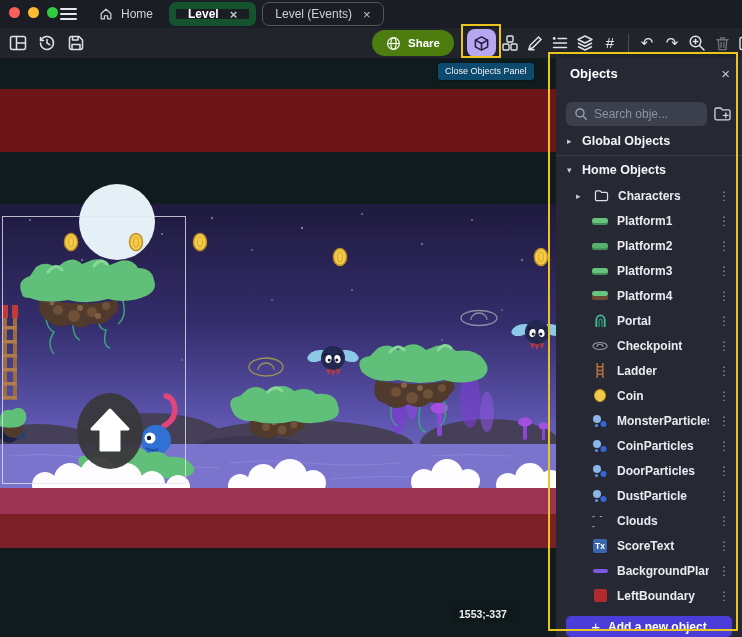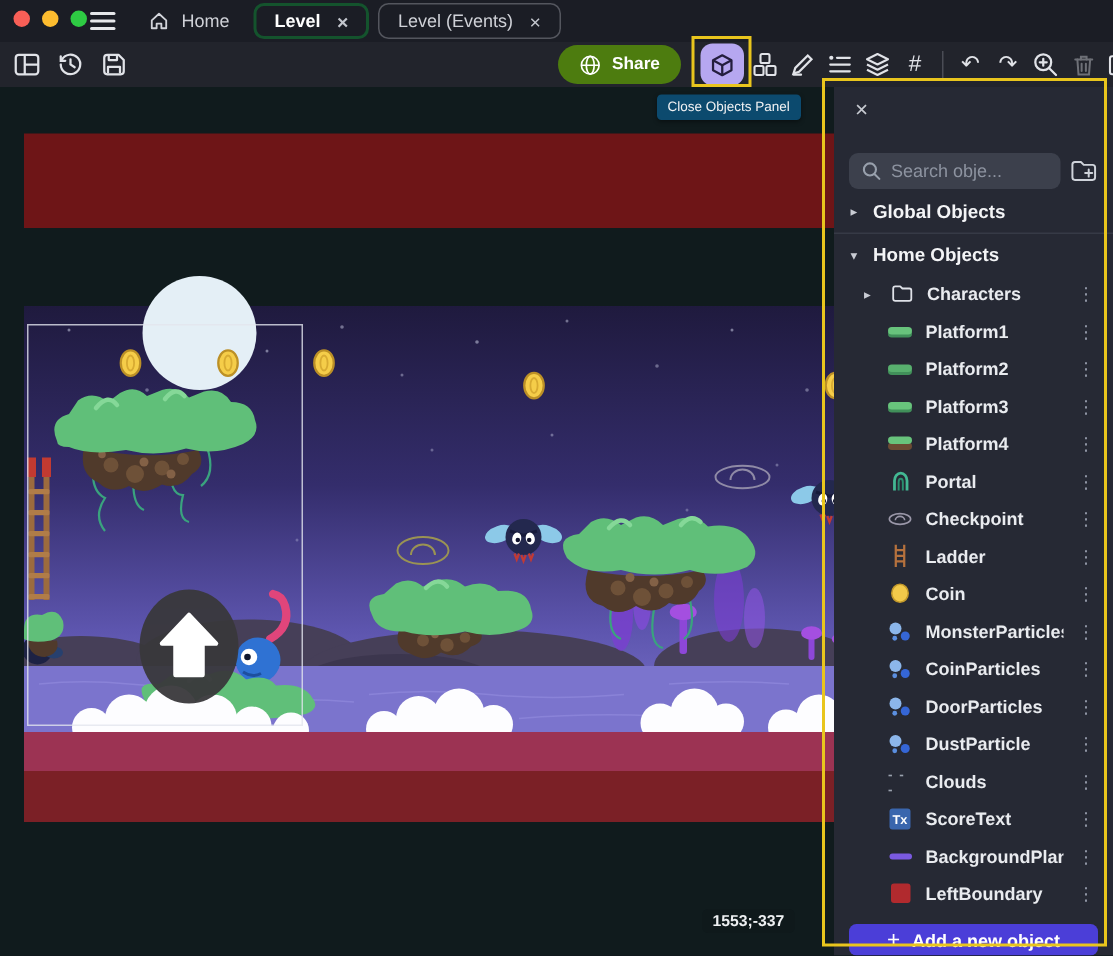--- a/index.html
+++ b/index.html
@@ -11,21 +11,21 @@
   .titlebar { position:absolute; left:0; top:0; width:742px; height:28px; background:#1b1d25; z-index:10; }
   .lights { position:absolute; left:9px; top:7px; display:flex; gap:8px; }
   .light { width:11px; height:11px; border-radius:50%; }
   .l-red{background:#f85f57}.l-yellow{background:#fdbc2f}.l-green{background:#2ecb43}
   .burger { position:absolute; left:60px; top:8px; width:17px; height:12px; display:flex; flex-direction:column; justify-content:space-between; cursor:pointer;}
   .burger i { display:block; height:2px; background:#e6e7ea; border-radius:1px; }
   .tabs { position:absolute; left:88px; top:2px; display:flex; gap:6px; align-items:center; }
   .tab { height:24px; display:flex; align-items:center; gap:7px; padding:0 12px; border-radius:7px;
     color:#cfd1d7; font-size:12px; cursor:pointer; }
   .tab.home { padding:0 10px; }
-  .tab.active { border:2px solid #14532d; color:#fff; font-weight:bold; }
+  .tab.active { border:7px solid #14532d; color:#fff; font-weight:bold; }
   .tab.inactive { border:1px solid #54565e; }
   .tab .x { font-size:13px; color:#c3c6cd; margin-left:4px; cursor:pointer; }
 
   
   .toolbar { position:absolute; left:0; top:28px; width:742px; height:30px; background:#22242c; z-index:10; }
   .tool-left { position:absolute; left:8px; top:5px; display:flex; gap:9px; }
   .tbtn { width:20px; height:20px; display:flex; align-items:center; justify-content:center; cursor:pointer; }
   .preview { position:absolute; left:272px; top:2px; height:26px; display:flex; align-items:center;
     border:1px solid #8d8f9a; border-radius:8px; color:#fff; cursor:pointer; }
   .preview .pmain { display:flex; align-items:center; gap:7px; padding:0 12px 0 10px; font-size:11.5px; font-weight:bold; }
@@ -34,21 +34,21 @@
     background:#4d7c0f; border-radius:13px; color:#fff; font-size:11.5px; font-weight:bold; cursor:pointer; }
   .cubebtn { position:absolute; left:467px; top:1px; width:29px; height:28px; background:#b6a7f0; border-radius:8px;
     display:flex; align-items:center; justify-content:center; cursor:pointer; }
   .tool-right { position:absolute; left:500px; top:5px; display:flex; gap:5px; align-items:center; }
   .tglyph { font-size:15px; color:#e1e3e8; width:20px; text-align:center; cursor:pointer; line-height:20px; }
   .tsep { width:1px; height:18px; background:#4a4c55; margin:0 3px; }
   .dim { opacity:.4; }
 
   
   .main { position:absolute; left:0; top:58px; width:742px; height:579px; display:flex; }
-  .canvas { position:relative; width:556px; height:579px; background:#101b1d; overflow:hidden;margin-left:16px; }
+  .canvas { position:relative; width:556px; height:579px; background:#101b1d; overflow:hidden; }
   .band { position:absolute; left:0; width:556px; z-index:1; }
   .sky { position:absolute; left:0; top:146px; width:556px; height:284px; z-index:1;
     background:linear-gradient(#1f1a3e, #342d6c 42%, #5d55ae 76%, #7b74cd); }
   .scene { position:absolute; left:0; top:0; z-index:2; }
   .overband { z-index:3; }
   .selrect { position:absolute; left:2px; top:158px; width:184px; height:268px;
     border:1px solid rgba(226,229,238,.8); z-index:4; }
   .coords { position:absolute; left:452px; top:548px; z-index:5; background:rgba(15,25,27,.88);
     color:#eef0f2; font-size:10.5px; padding:2px 7px; border-radius:4px; font-weight:bold; }
 
@@ -479,20 +479,21 @@
     <div class="band overband" style="top:430px;height:26px;background:#9c3353"></div>
     <div class="band overband" style="top:456px;height:34px;background:#7b2026"></div>
     <div class="band overband" style="top:490px;height:90px;background:#101b1d"></div>
 
     <div class="selrect"></div>
     <div class="coords">1553;-337</div>
   </div>
 
   <div class="panel">
     <div class="p-head">
+      <span class="p-title">Objects</span>
       <span class="p-close">×</span>
     </div>
     <div class="p-searchrow">
       <div class="p-search">
         <svg width="14" height="14" viewBox="0 0 16 16" fill="none" stroke="#98a0ac" stroke-width="1.6" stroke-linecap="round">
             <circle cx="6.8" cy="6.8" r="4.6"></circle>
             <line x1="10.4" y1="10.4" x2="14" y2="14"></line>
           </svg>
         <input placeholder="Search obje..." style="">
       </div>

